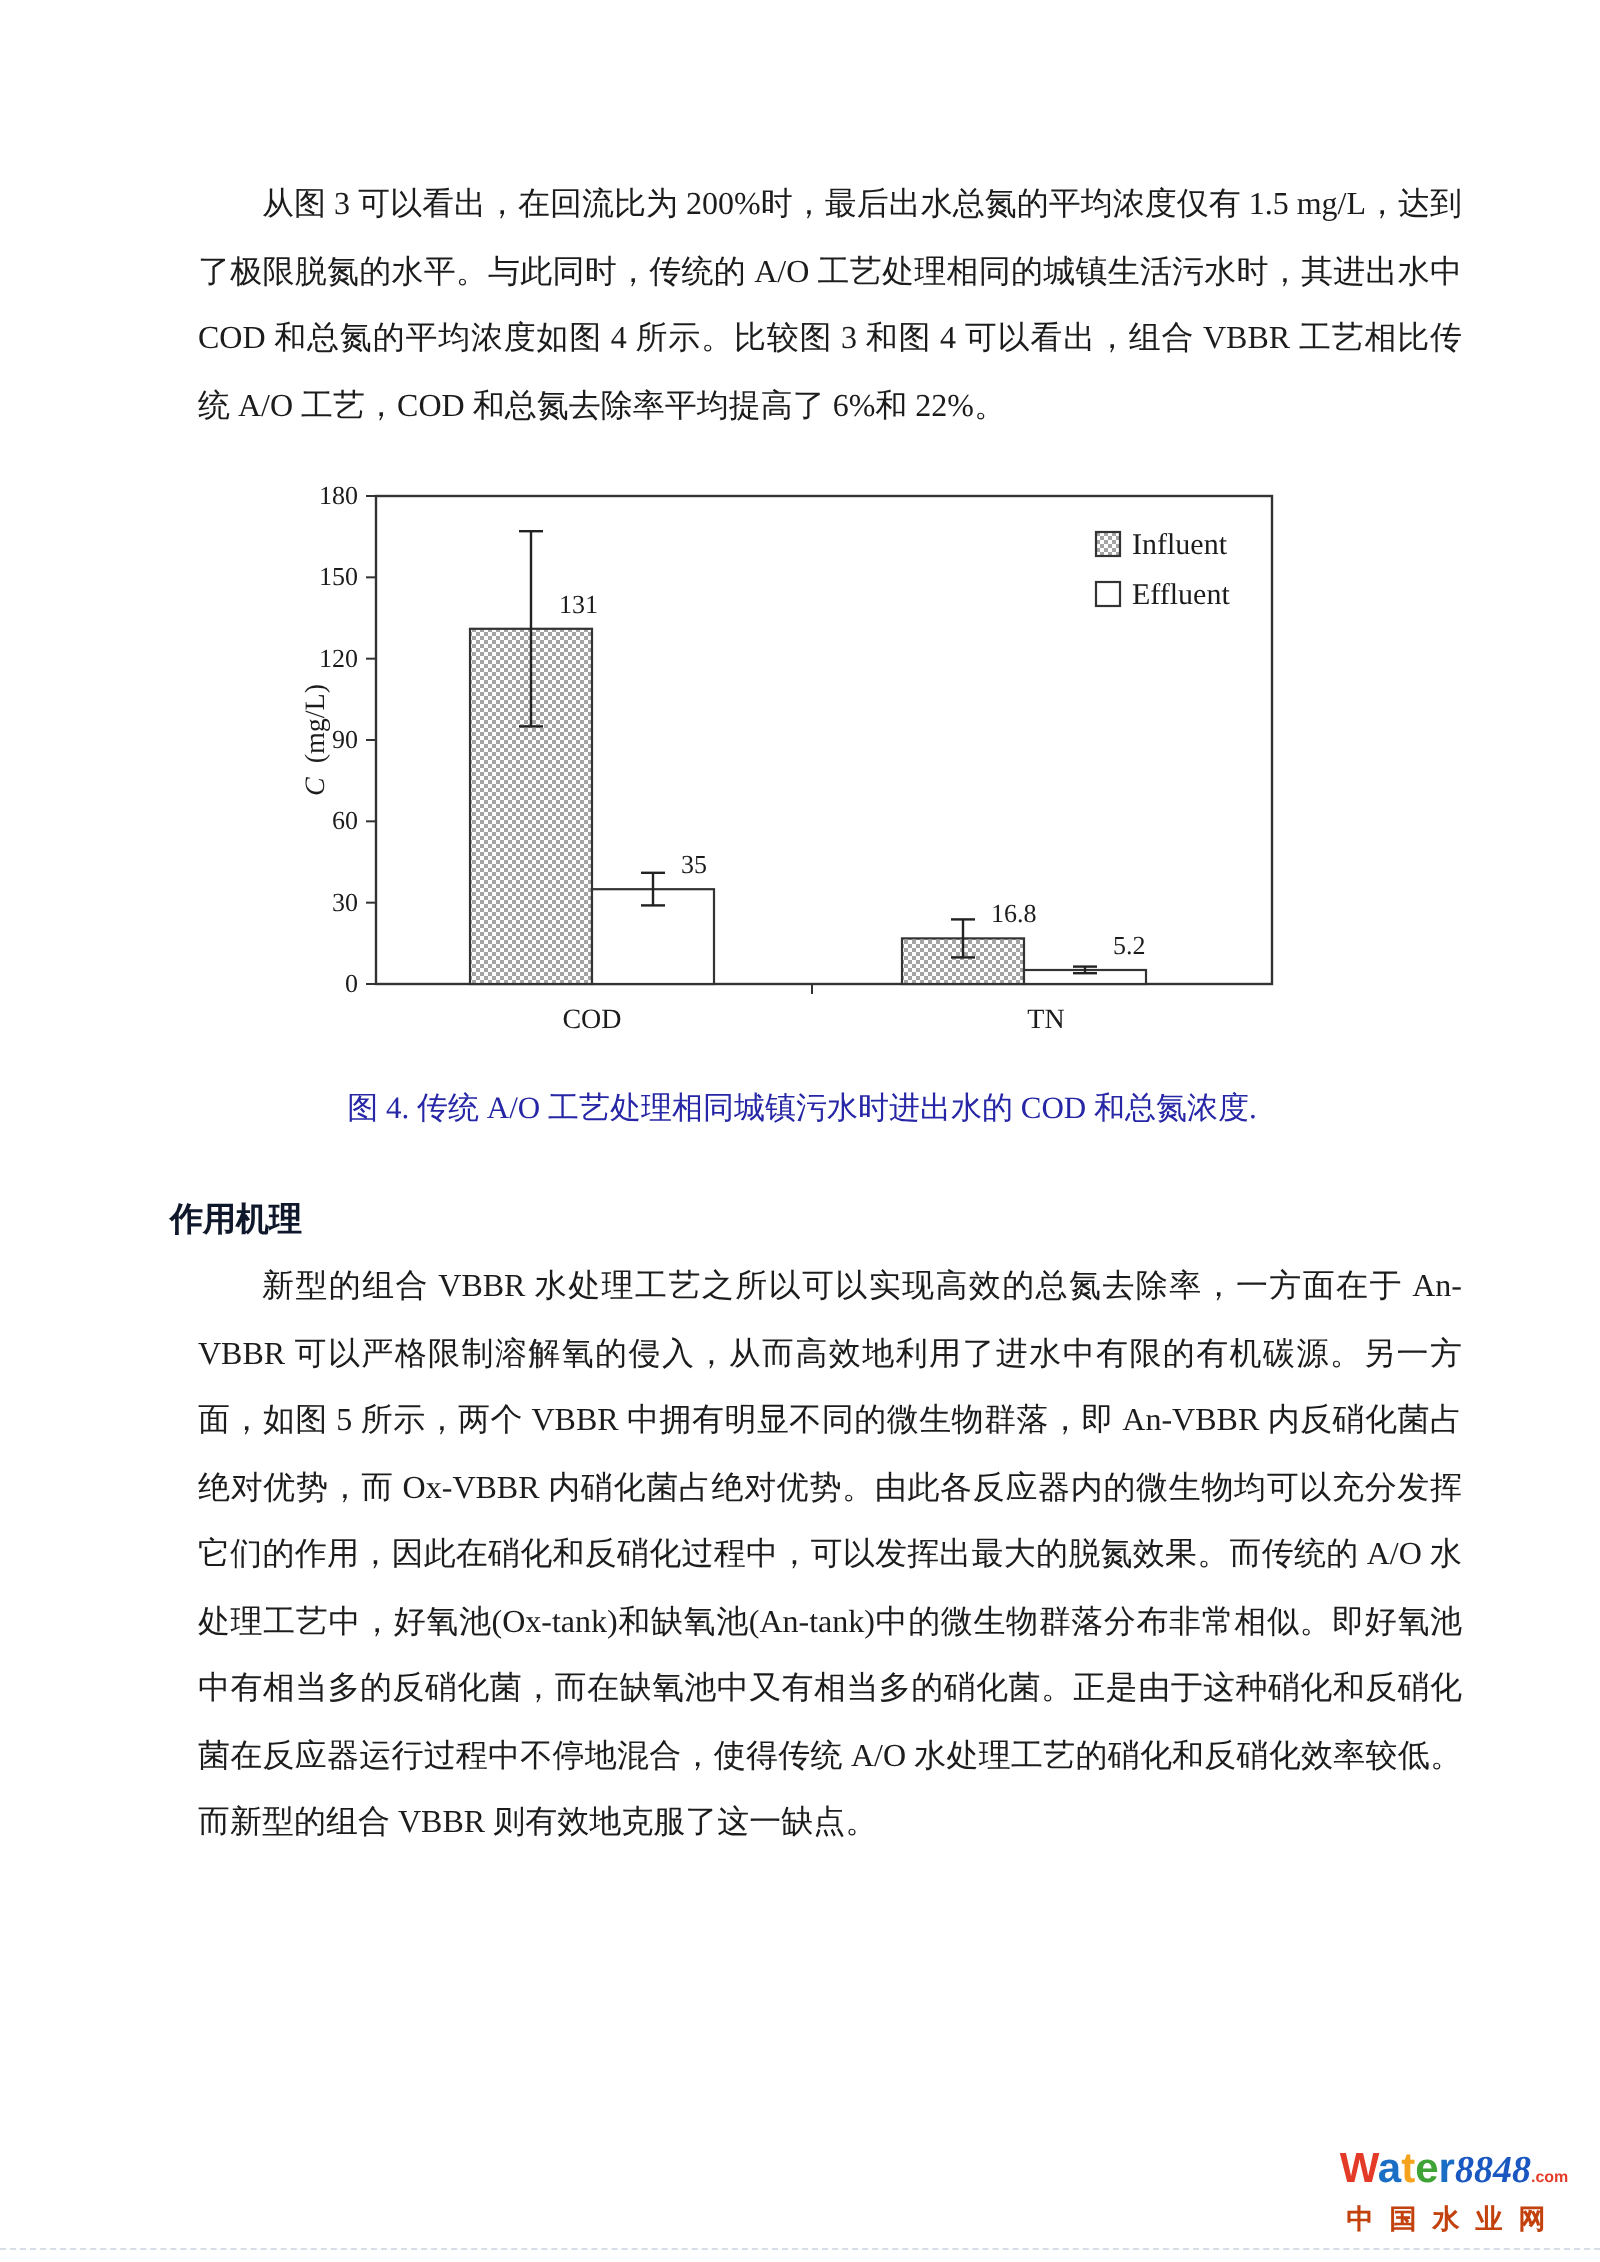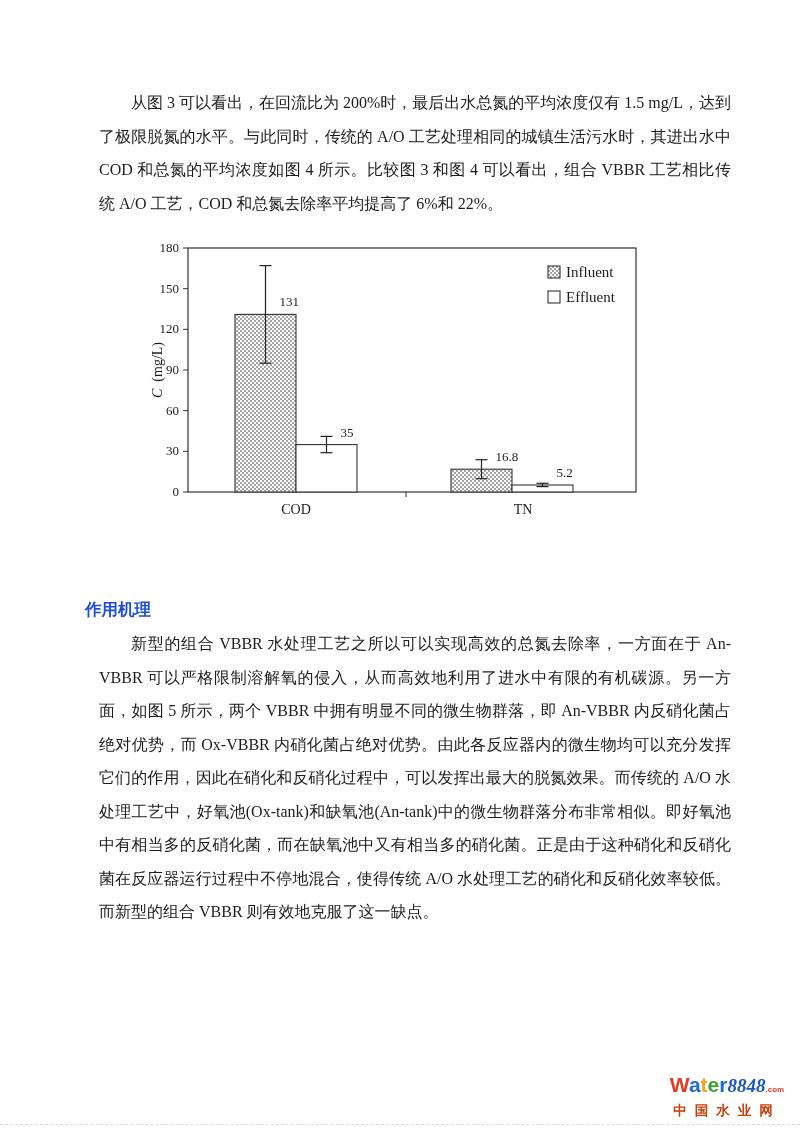--- a/index.html
+++ b/index.html
@@ -41,21 +41,21 @@
     font-size:15.5px;
     color:#2626a6;
   }
   .section-heading{
     position:absolute;
     left:85px;
     top:599px;
     font-family:"Liberation Sans","DejaVu Sans",sans-serif;
     font-weight:bold;
     font-size:16.5px;
-    color:#1d4ed8;
+    color:#0f172a;
   }
   
   svg text{fill:#1c1c1c;}
   svg .tick{font:13px "Liberation Serif",serif;}
   svg .cat{font:14px "Liberation Serif",serif;}
   svg .vlab{font:13px "Liberation Serif",serif;}
   svg .leg{font:15px "Liberation Serif",serif;}
   svg .axis{font:14px "Liberation Serif",serif;}
   
   .logo{
@@ -157,20 +157,21 @@
         <line x1="388.5" y1="245.3" x2="400.5" y2="245.3" stroke="#222222" stroke-width="1.2"></line>
         <line x1="388.5" y1="248.6" x2="400.5" y2="248.6" stroke="#222222" stroke-width="1.2"></line>
         <text class="vlab" x="408.5" y="239.0">5.2</text>
         <text class="cat" x="375" y="276" text-anchor="middle">TN</text>
         <rect x="400" y="28" width="12" height="12" fill="url(#chk)" stroke="#333333" stroke-width="1.1"></rect>
         <text class="leg" x="418" y="39">Influent</text>
         <rect x="400" y="53" width="12" height="12" fill="#ffffff" stroke="#333333" stroke-width="1.1"></rect>
         <text class="leg" x="418" y="64">Effluent</text>
       </svg></div>
 
+  <div class="figure-caption">图 4. 传统 A/O 工艺处理相同城镇污水时进出水的 COD 和总氮浓度.</div>
 
   <div class="section-heading">作用机理</div>
 
   <div class="para para2">新型的组合 VBBR 水处理工艺之所以可以实现高效的总氮去除率，一方面在于 An-VBBR 可以严格限制溶解氧的侵入，从而高效地利用了进水中有限的有机碳源。另一方面，如图 5 所示，两个 VBBR 中拥有明显不同的微生物群落，即 An-VBBR 内反硝化菌占绝对优势，而 Ox-VBBR 内硝化菌占绝对优势。由此各反应器内的微生物均可以充分发挥它们的作用，因此在硝化和反硝化过程中，可以发挥出最大的脱氮效果。而传统的 A/O 水处理工艺中，好氧池(Ox-tank)和缺氧池(An-tank)中的微生物群落分布非常相似。即好氧池中有相当多的反硝化菌，而在缺氧池中又有相当多的硝化菌。正是由于这种硝化和反硝化菌在反应器运行过程中不停地混合，使得传统 A/O 水处理工艺的硝化和反硝化效率较低。而新型的组合 VBBR 则有效地克服了这一缺点。</div>
 
   <div class="logo">
     <div class="logo-row1">
       <span class="logo-letter" style="color: rgb(228, 59, 40);">W</span><span class="logo-letter" style="color: rgb(26, 111, 196);">a</span><span class="logo-letter" style="color: rgb(245, 162, 28);">t</span><span class="logo-letter" style="color: rgb(63, 164, 53);">e</span><span class="logo-letter" style="color: rgb(26, 111, 196);">r</span><span class="logo-number" style="color: rgb(26, 87, 192);">8848</span><span class="logo-tld" style="color: rgb(228, 59, 40);">.com</span>
     </div>
     <div class="logo-subtitle" style="color: #c2410c;">中国水业网</div>

